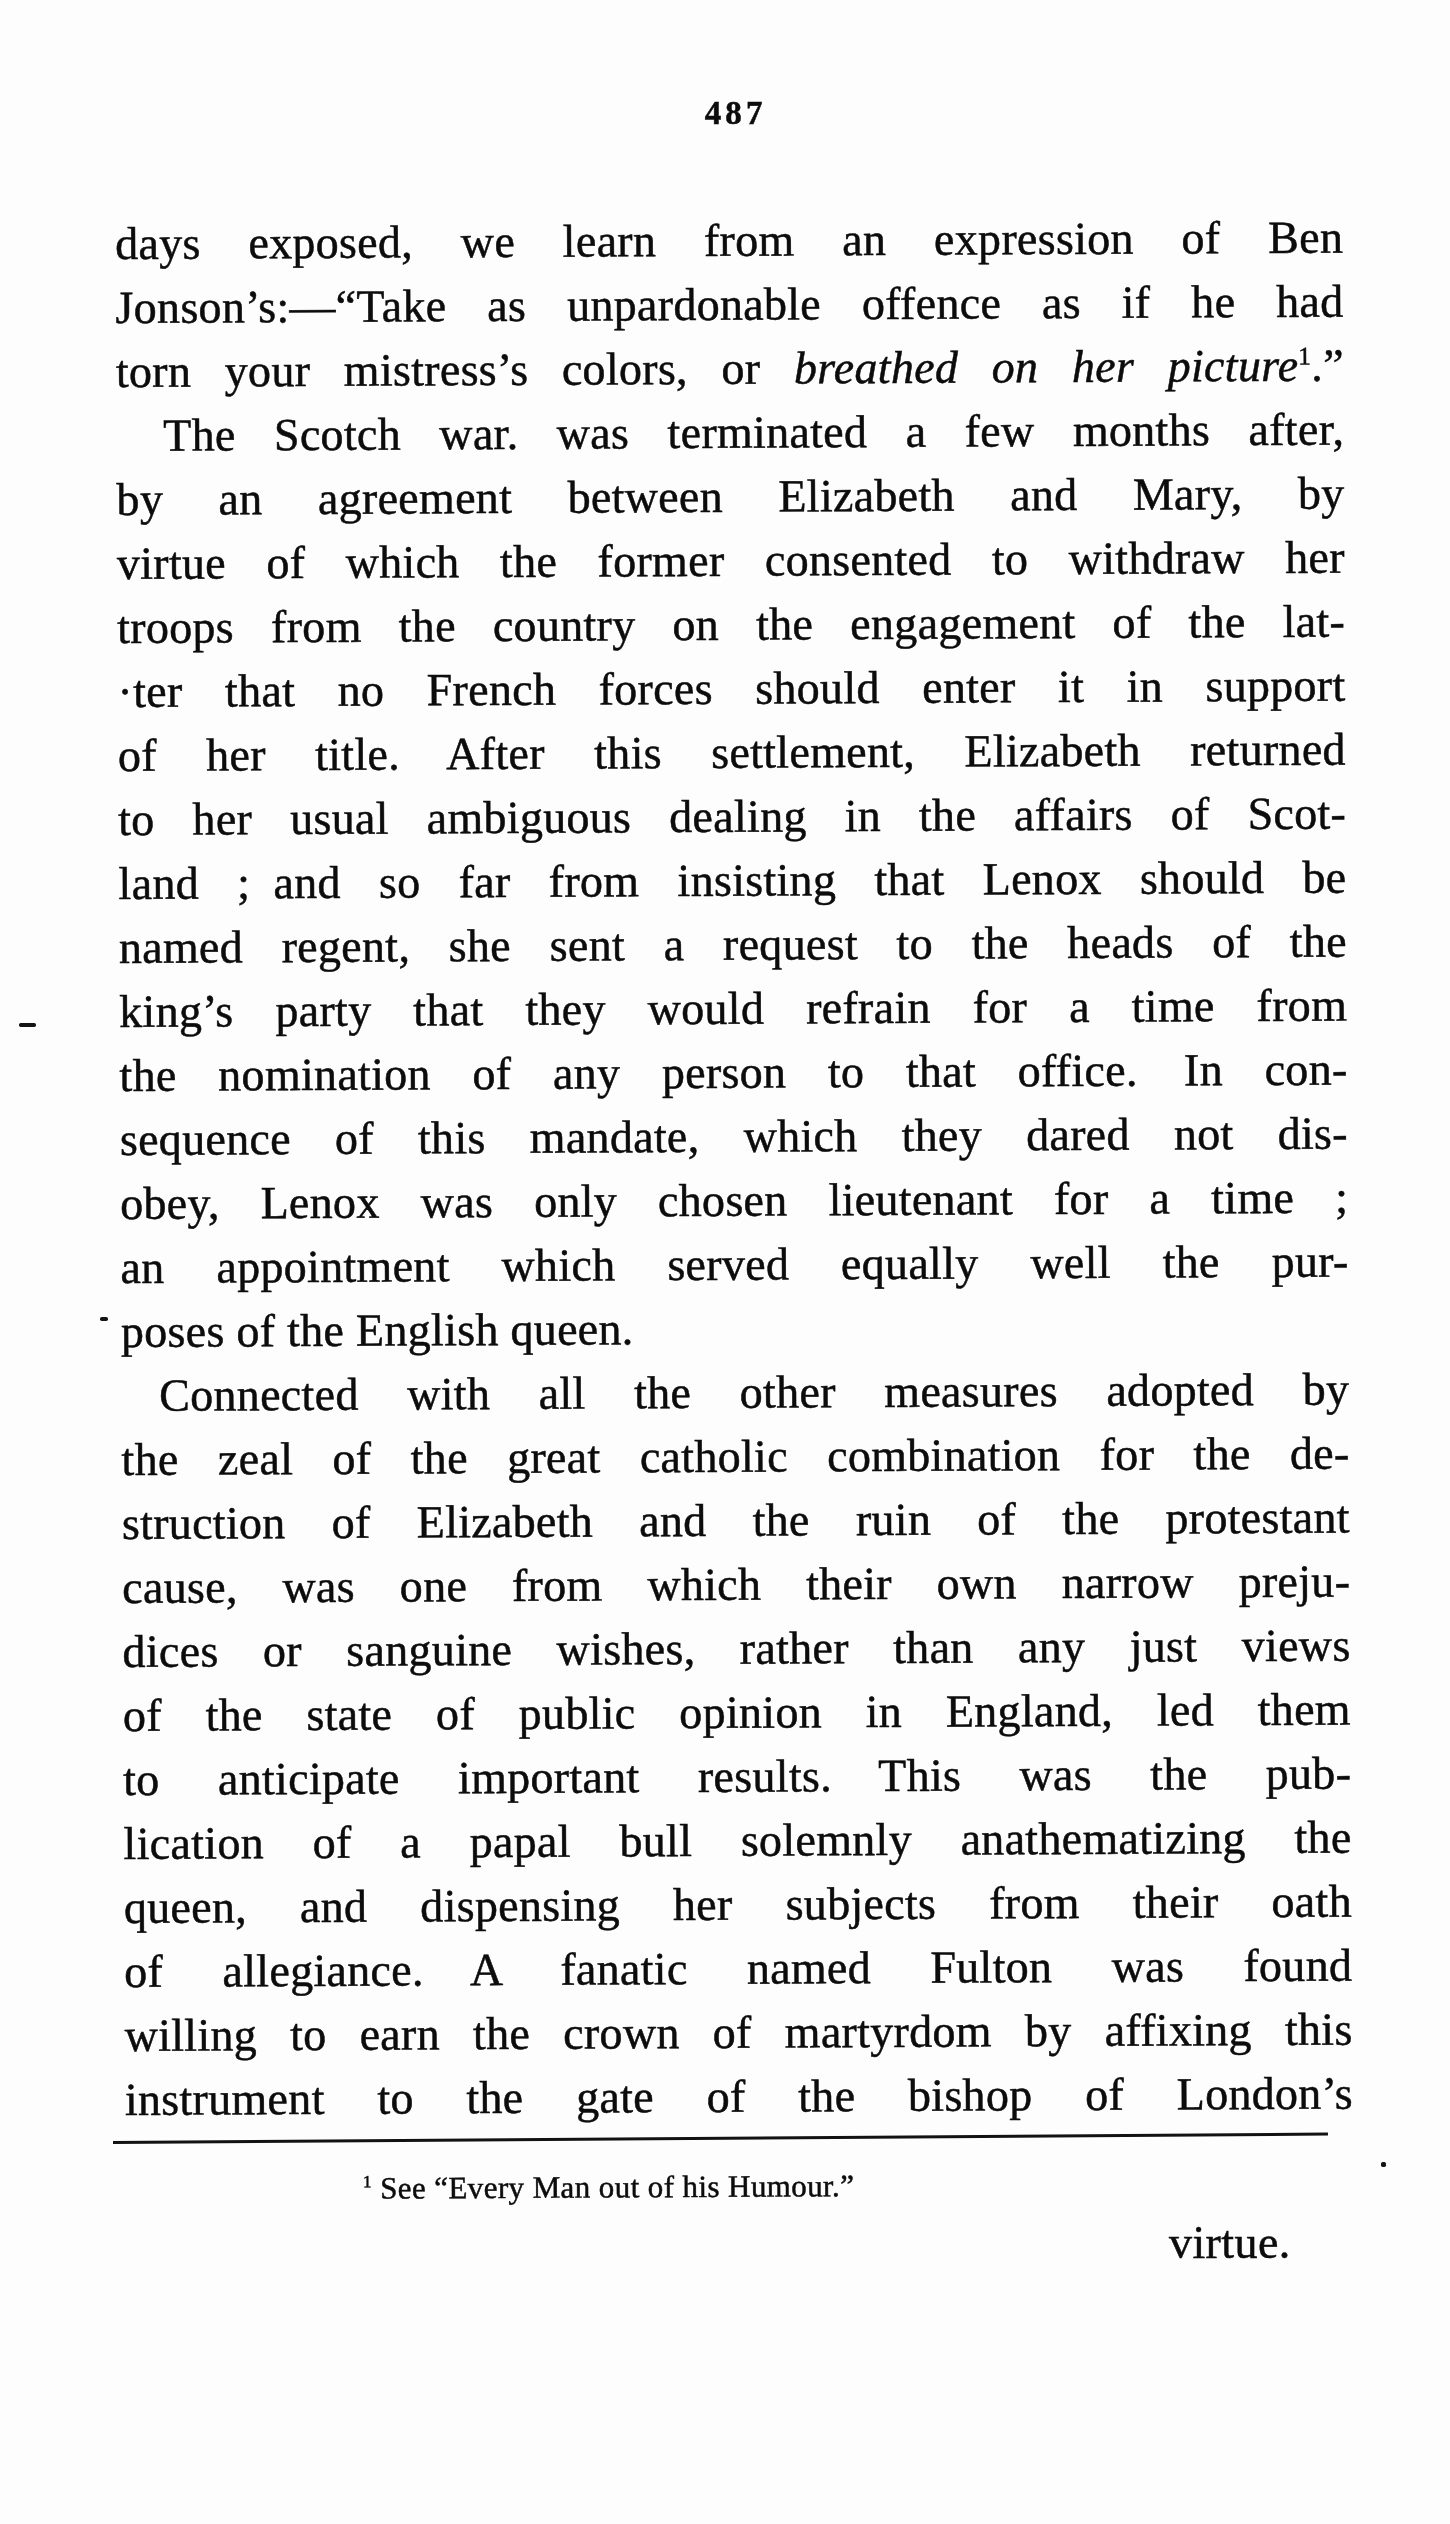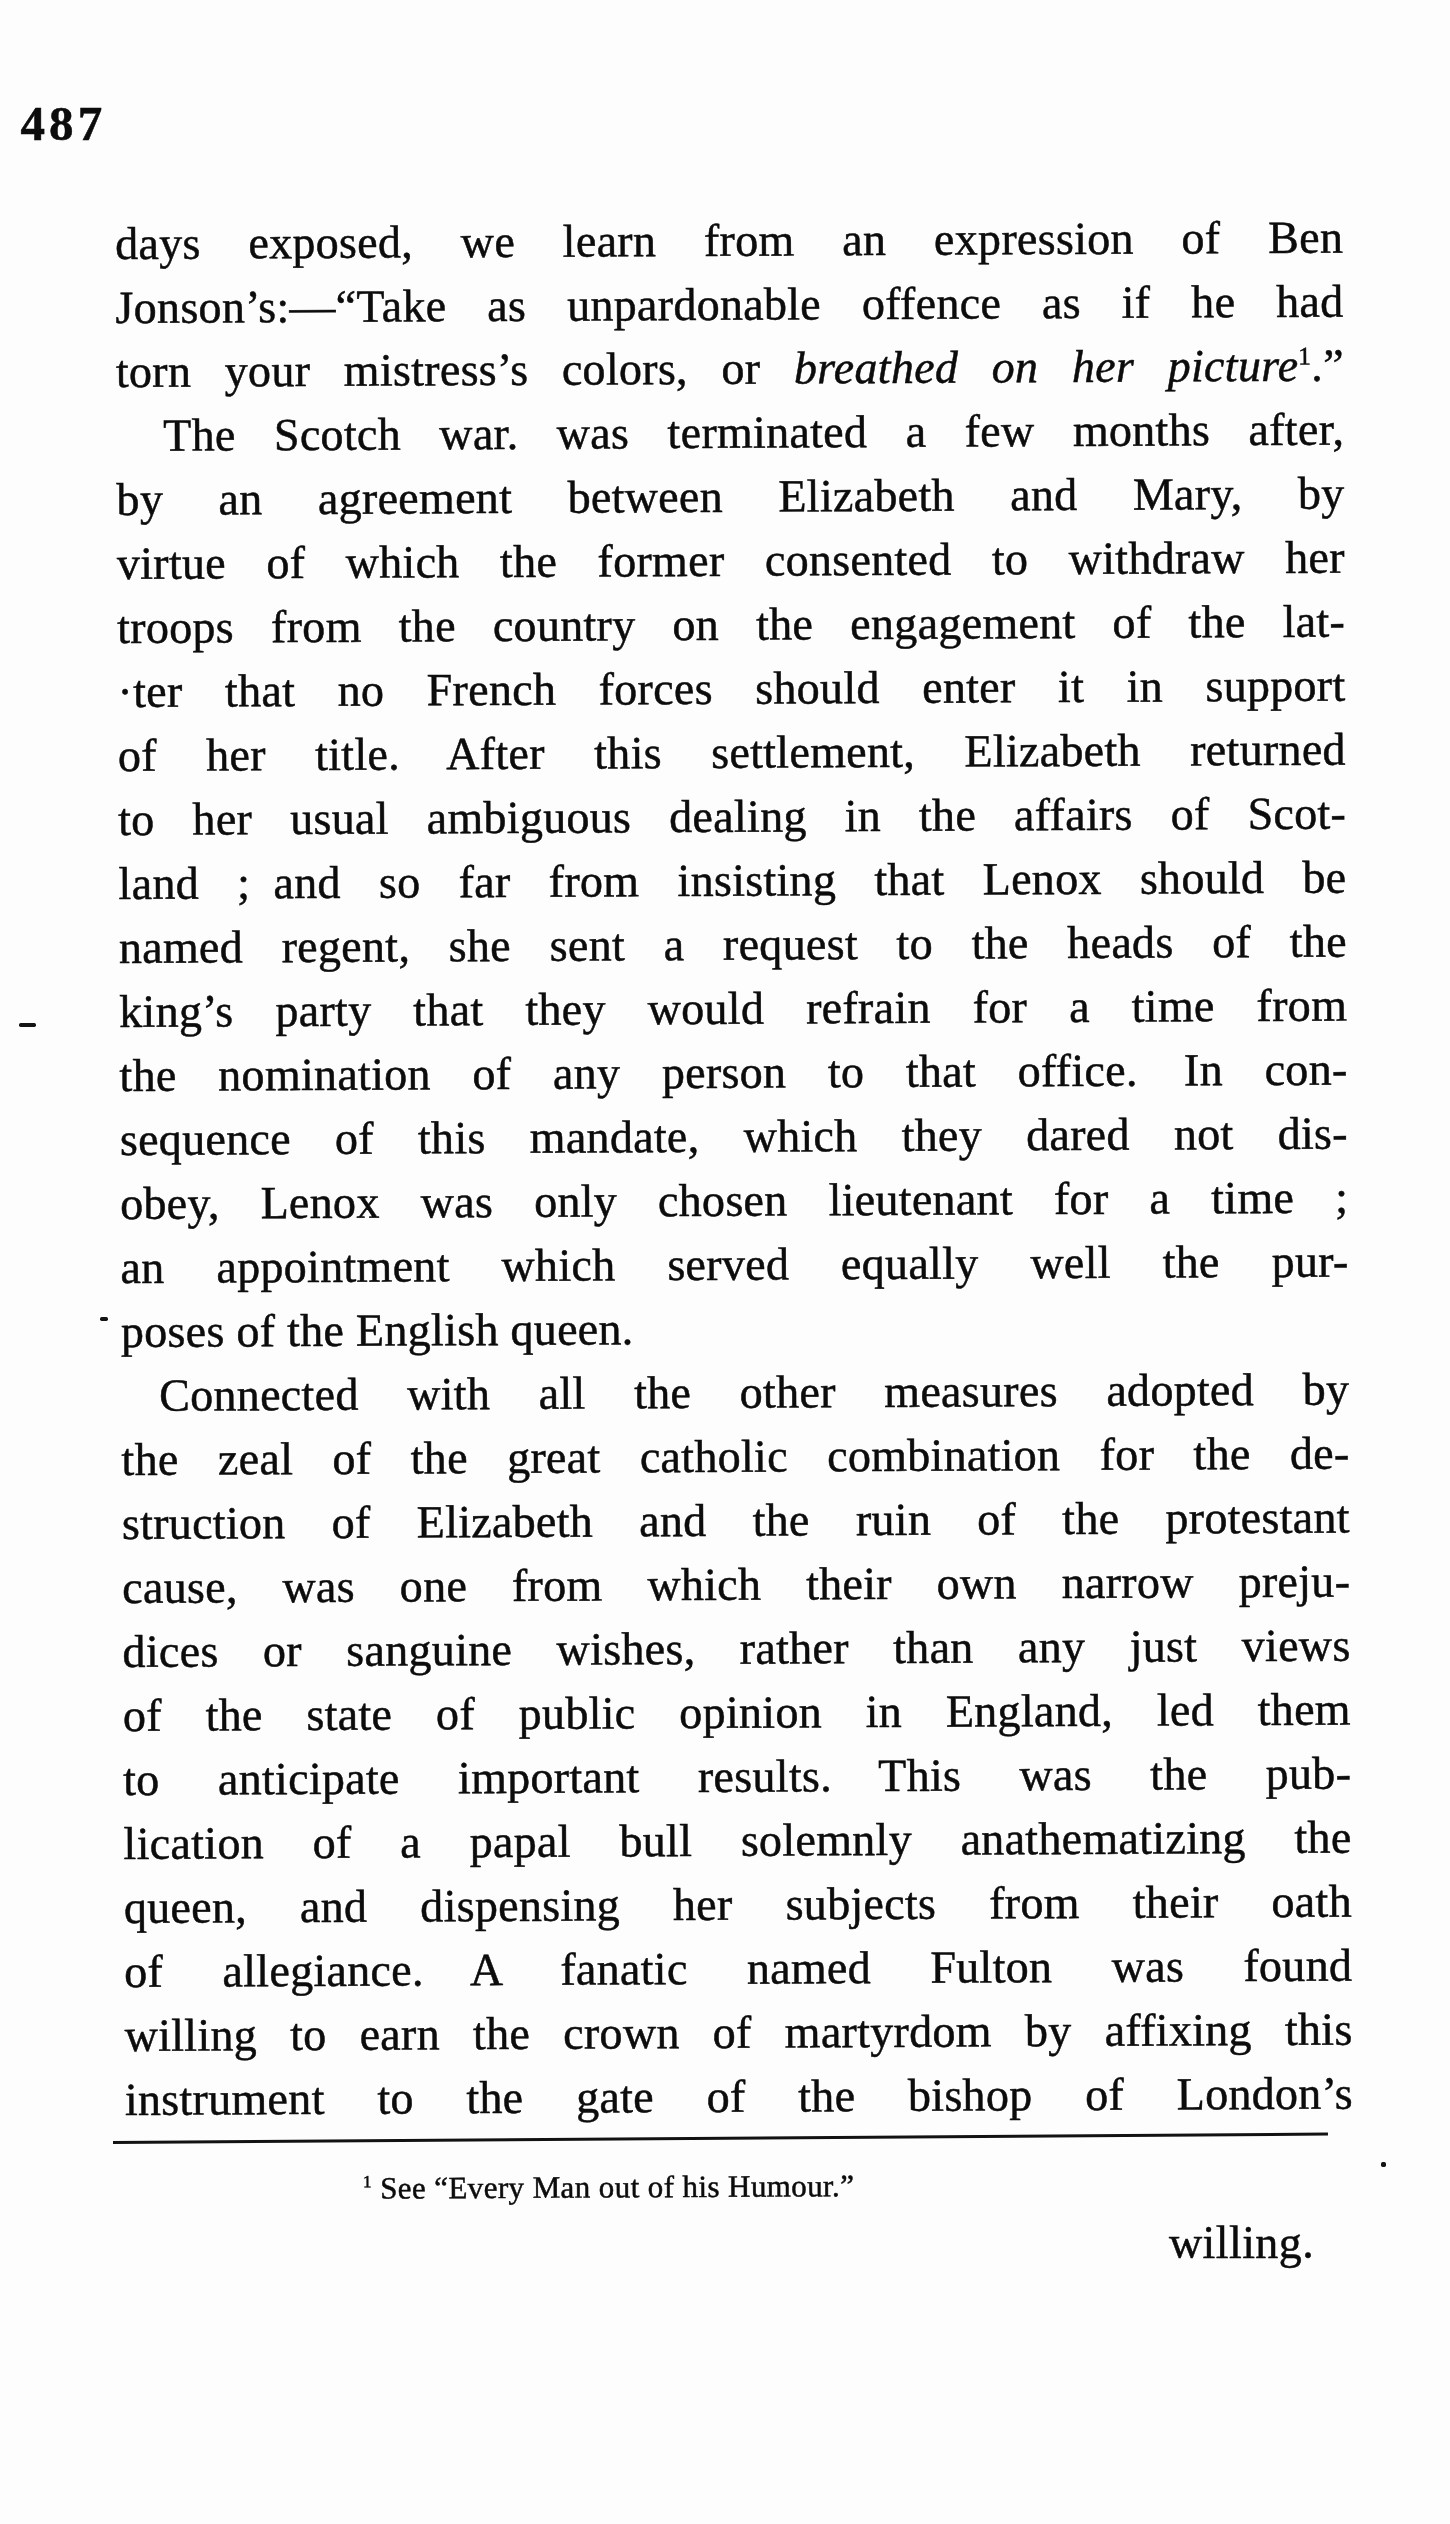--- a/index.html
+++ b/index.html
@@ -7,22 +7,22 @@
     position:relative;
     width:1451px;height:2525px;
     background:#fdfdfd;
     color:#0c0c0c;
     font-family:"Liberation Serif","DejaVu Serif",serif;
     -webkit-text-stroke:0.5px #0c0c0c;
     overflow:hidden;
   }
   .pagenum{
     position:absolute;top:95px;left:0;right:0;
-    text-indent:20.4px;
-    font-size:49px;font-weight:700;letter-spacing:4.2px;
+    text-align:center;text-indent:20.4px;
+    font-size:33px;font-weight:700;letter-spacing:4.2px;
   }
   .text{
     position:absolute;left:115px;top:212px;width:1228px;
     font-size:46px;letter-spacing:0.3px;
     transform:rotate(-0.3deg);transform-origin:left top;
   }
   .line{
     height:64px;line-height:64px;overflow:visible;
   }
   .j{text-align:justify;text-align-last:justify;text-justify:inter-word;}
@@ -88,20 +88,20 @@
     <div class="line j">queen, and dispensing her subjects from their oath</div>
     <div class="line j">of allegiance. A fanatic named Fulton was found</div>
     <div class="line j">willing to earn the crown of martyrdom by affixing this</div>
     <div class="line j">instrument to the gate of the bishop of London’s</div>
   </div>
 
   <div class="rule"></div>
 
   <div class="footnote"><sup>1</sup> <span>See “Every Man out of his Humour.”</span></div>
 
-  <div class="catchword">willing.</div>
+  <div class="catchword">virtue.</div>
 
   <div class="speck speck1"></div>
   <div class="speck speck2"></div>
   <div class="speck speck3"></div>
 
 </div>
 
 
 </body></html>

